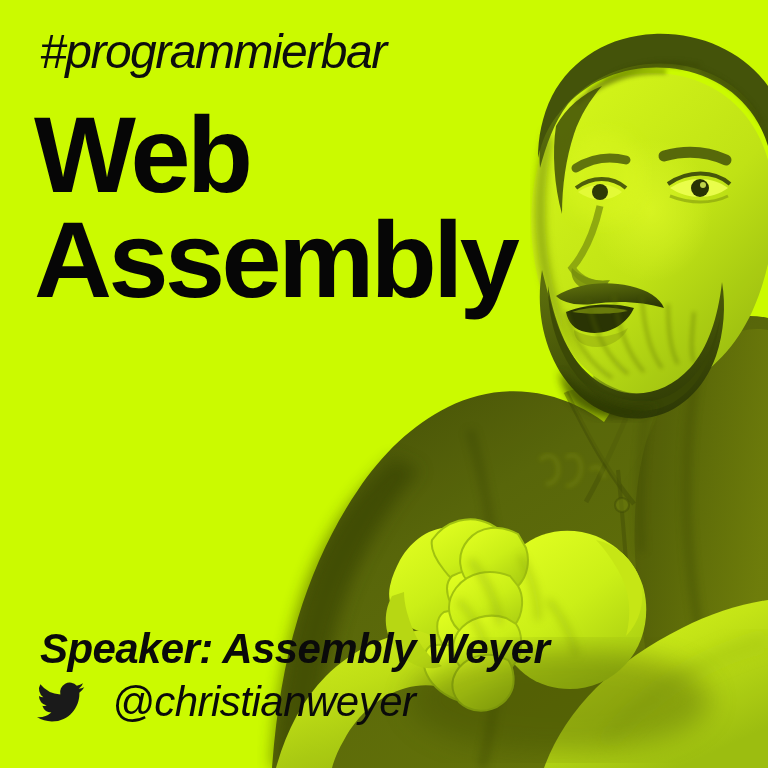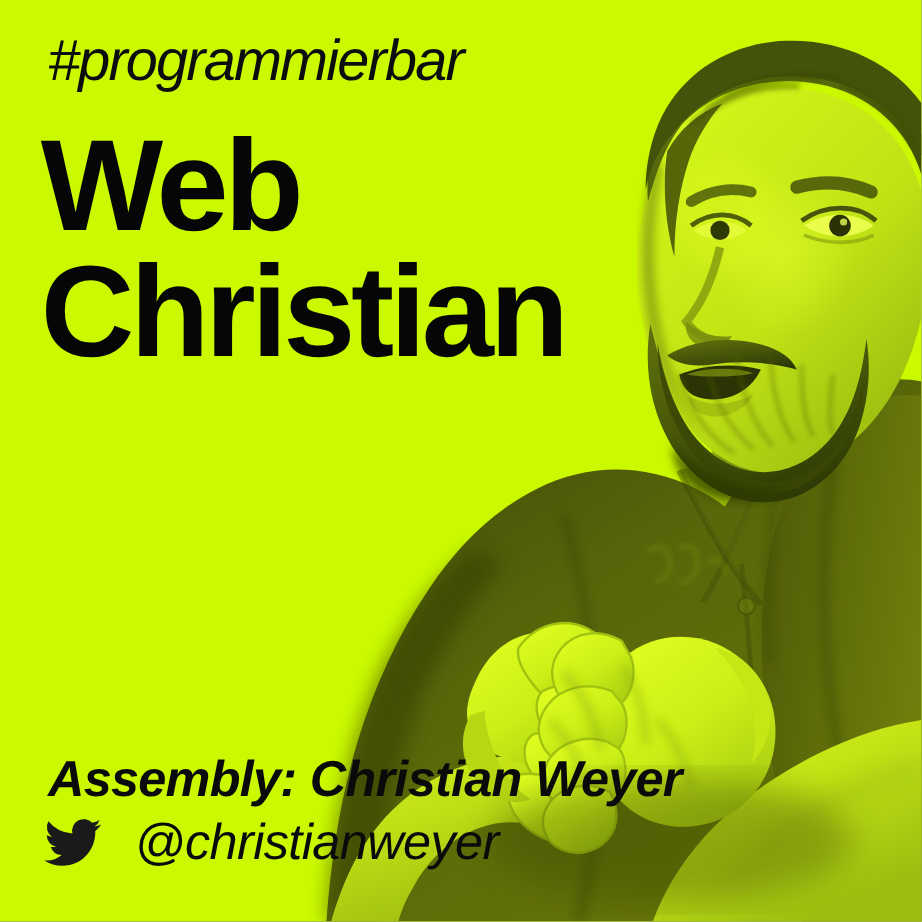--- a/index.html
+++ b/index.html
@@ -413,23 +413,23 @@
 
       <rect x="0" y="0" width="768" height="768" fill="#cdfa00" opacity="0.06" style="mix-blend-mode:multiply"></rect>
     </svg>
   </div>
 
   <div id="text-layer">
 
     <div class="hashtag">#programmierbar</div>
 
     <div class="title">Web
-Christian</div>
-
-    <div class="speaker">Assembly: Christian Weyer</div>
+Assembly</div>
+
+    <div class="speaker">Speaker: Assembly Weyer</div>
 
     <div class="handle-row">
       <span class="bird-icon">
         <svg viewBox="0 0 24 24" width="58" height="48" xmlns="http://www.w3.org/2000/svg" aria-hidden="true">
           <path fill="#1a1a1a" d="M23.64 4.57c-.87.39-1.8.65-2.78.76a4.85 4.85 0 0 0 2.13-2.68 9.7 9.7 0 0 1-3.08 1.18 4.84 4.84 0 0 0-8.24 4.41A13.73 13.73 0 0 1 1.67 3.15 4.84 4.84 0 0 0 3.17 9.6a4.8 4.8 0 0 1-2.19-.61v.06a4.84 4.84 0 0 0 3.88 4.75 4.9 4.9 0 0 1-2.18.08 4.85 4.85 0 0 0 4.52 3.36A9.72 9.72 0 0 1 0 19.54a13.7 13.7 0 0 0 7.42 2.18c8.9 0 13.77-7.38 13.77-13.77l-.02-.63a9.8 9.8 0 0 0 2.47-2.75z"></path>
         </svg>
       </span>
       <span class="handle-text">@christianweyer</span>
     </div>
 

